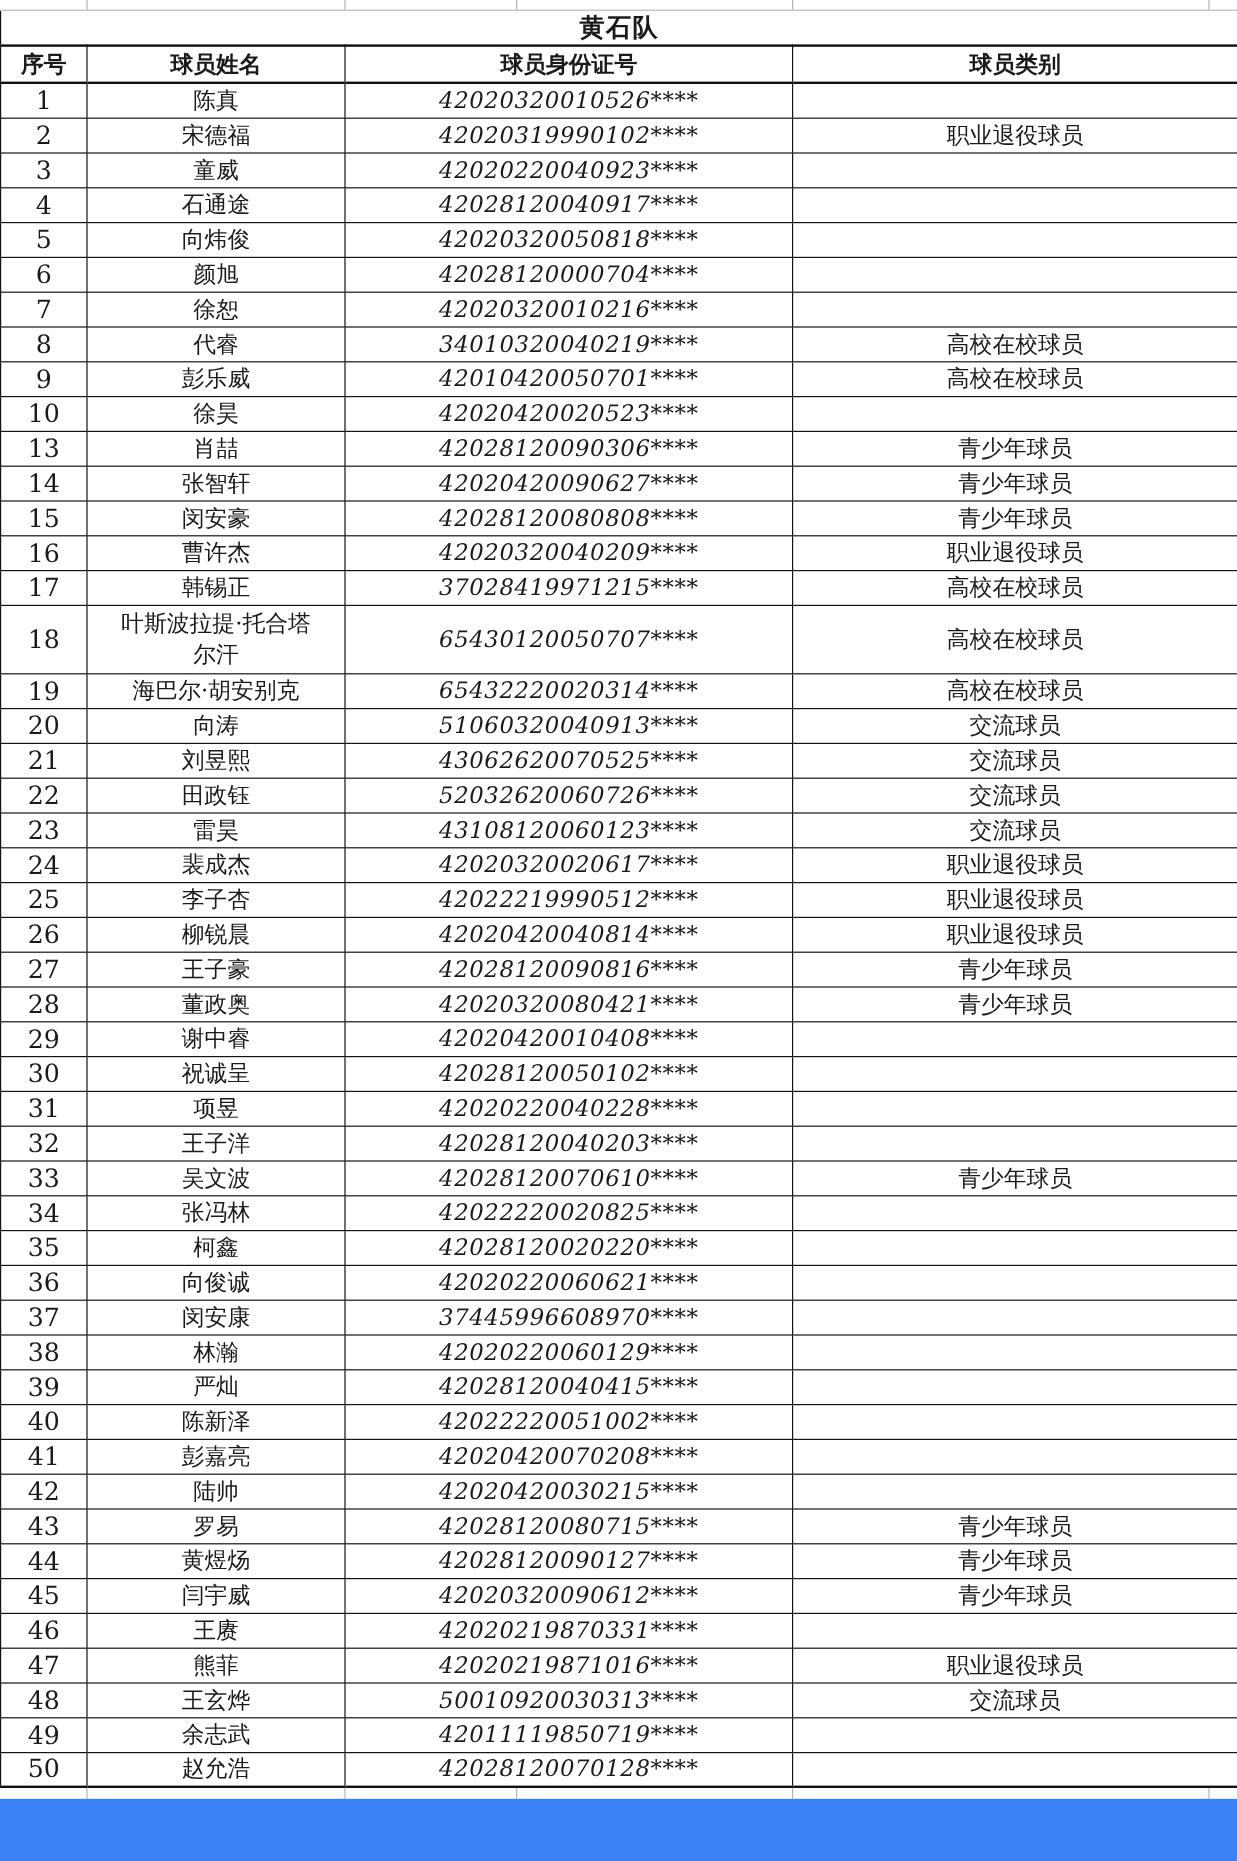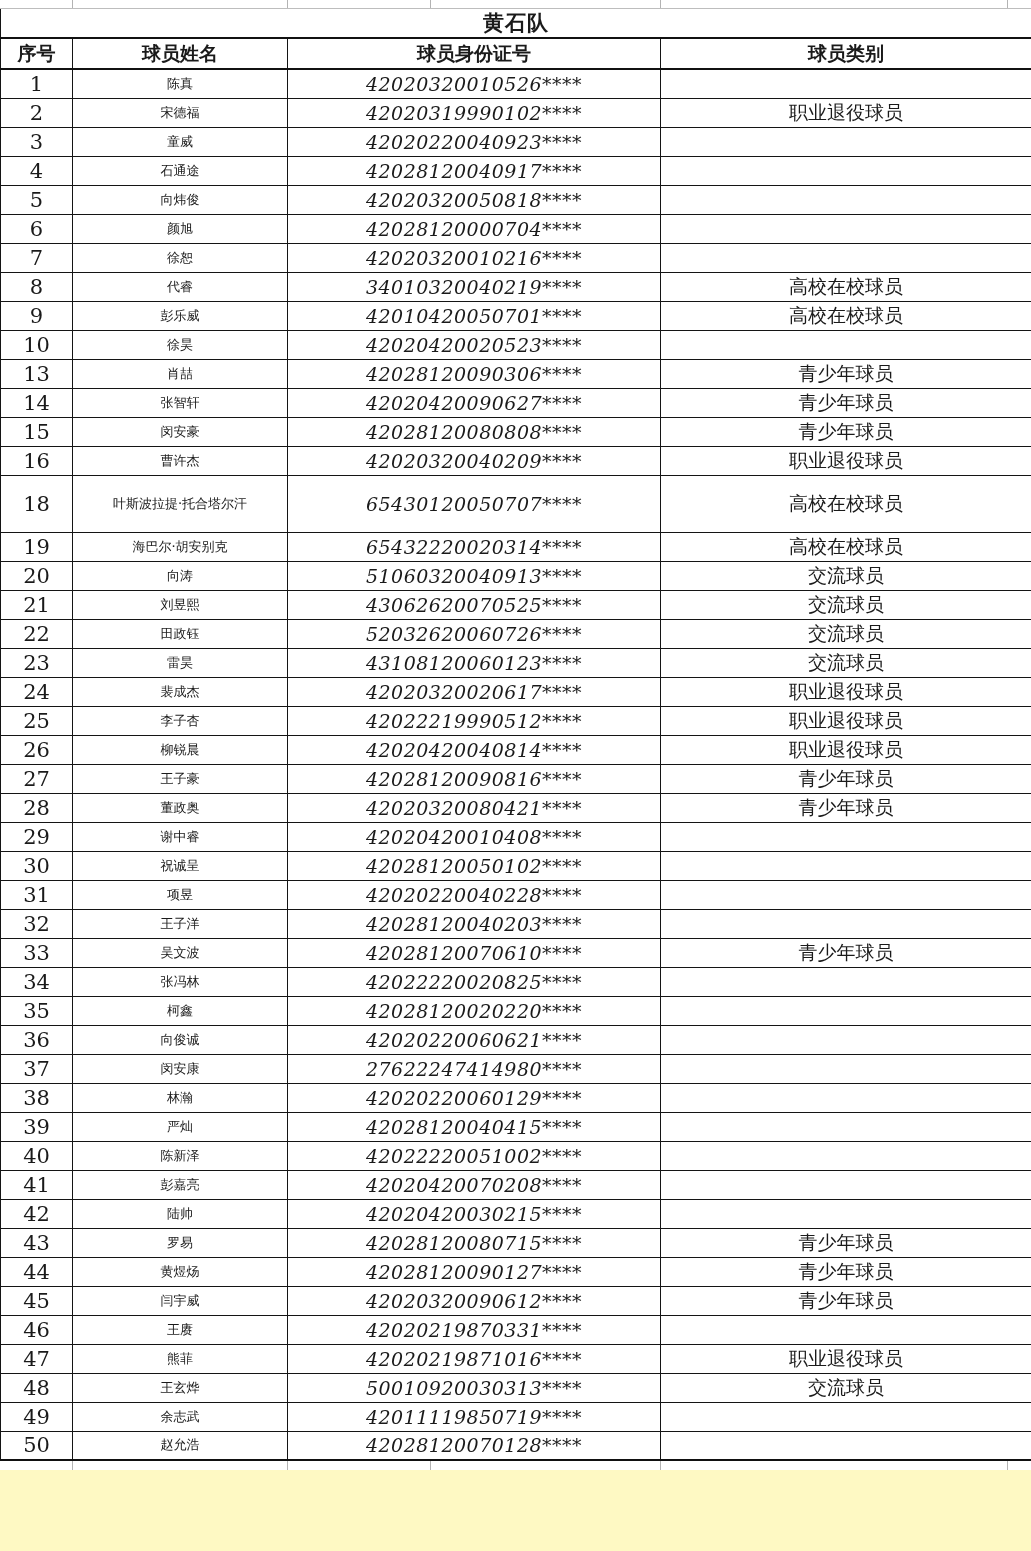--- a/index.html
+++ b/index.html
@@ -1,20 +1,20 @@
 <!DOCTYPE html>
 <html><head>
 <meta charset="utf-8">
 <style>
   html, body { margin: 0; padding: 0; background: #ffffff; }
   .sheet {
     position: relative;
     width: 1031px;
     height: 1551px;
-    background: #fef9c3;
+    background: #3b82f6;
     overflow: hidden;
     font-family: "DejaVu Serif", "Liberation Serif", serif;
     color: #1a1a1a;
   }
   
   .grid-strip { position: relative; width: 1031px; background: #ffffff; }
   .grid-strip.top { height: 8px; border-bottom: 1px solid #bdbdbd; }
   .grid-strip.bottom { height: 9px; }
   .tick { position: absolute; top: 0; bottom: 0; width: 1px; background: #b3b3b3; }
   .tick.t1 { left: 72px; }
@@ -52,21 +52,21 @@
   }
   tr.header-row th {
     height: 29px;
     font-size: 19px;
     font-weight: bold;
     border-bottom: 2px solid #111111;
   }
   tr.data-row { height: 29px; }
   tr.data-row.tall-row { height: 57px; }
   td.c-no  { font-size: 21px; }
-  td.c-name { font-size: 13px; padding: 0 24px; line-height: 26px; }
+  td.c-name { font-size: 19px; padding: 0 24px; line-height: 26px; }
   td.c-id  { font-size: 19px; letter-spacing: 0.5px; font-style: italic; }
   td.c-cat { font-size: 19px; }
   tbody tr:last-child td { border-bottom: 2px solid #111111; }
 </style>
 </head>
 <body>
 
 <div class="sheet">
 
   <div class="grid-strip top">
@@ -173,20 +173,26 @@
     <td class="c-name">闵安豪</td>
     <td class="c-id">42028120080808****</td>
     <td class="c-cat">青少年球员</td>
   </tr>
         <tr class="data-row">
     <td class="c-no">16</td>
     <td class="c-name">曹许杰</td>
     <td class="c-id">42020320040209****</td>
     <td class="c-cat">职业退役球员</td>
   </tr>
+        <tr class="data-row">
+    <td class="c-no">17</td>
+    <td class="c-name">韩锡正</td>
+    <td class="c-id">37028419971215****</td>
+    <td class="c-cat">高校在校球员</td>
+  </tr>
         <tr class="data-row tall-row">
     <td class="c-no">18</td>
     <td class="c-name">叶斯波拉提·托合塔尔汗</td>
     <td class="c-id">65430120050707****</td>
     <td class="c-cat">高校在校球员</td>
   </tr>
         <tr class="data-row">
     <td class="c-no">19</td>
     <td class="c-name">海巴尔·胡安别克</td>
     <td class="c-id">65432220020314****</td>
@@ -290,21 +296,21 @@
   </tr>
         <tr class="data-row">
     <td class="c-no">36</td>
     <td class="c-name">向俊诚</td>
     <td class="c-id">42020220060621****</td>
     <td class="c-cat"></td>
   </tr>
         <tr class="data-row">
     <td class="c-no">37</td>
     <td class="c-name">闵安康</td>
-    <td class="c-id">27622247414980****</td>
+    <td class="c-id">37445996608970****</td>
     <td class="c-cat"></td>
   </tr>
         <tr class="data-row">
     <td class="c-no">38</td>
     <td class="c-name">林瀚</td>
     <td class="c-id">42020220060129****</td>
     <td class="c-cat"></td>
   </tr>
         <tr class="data-row">
     <td class="c-no">39</td>

